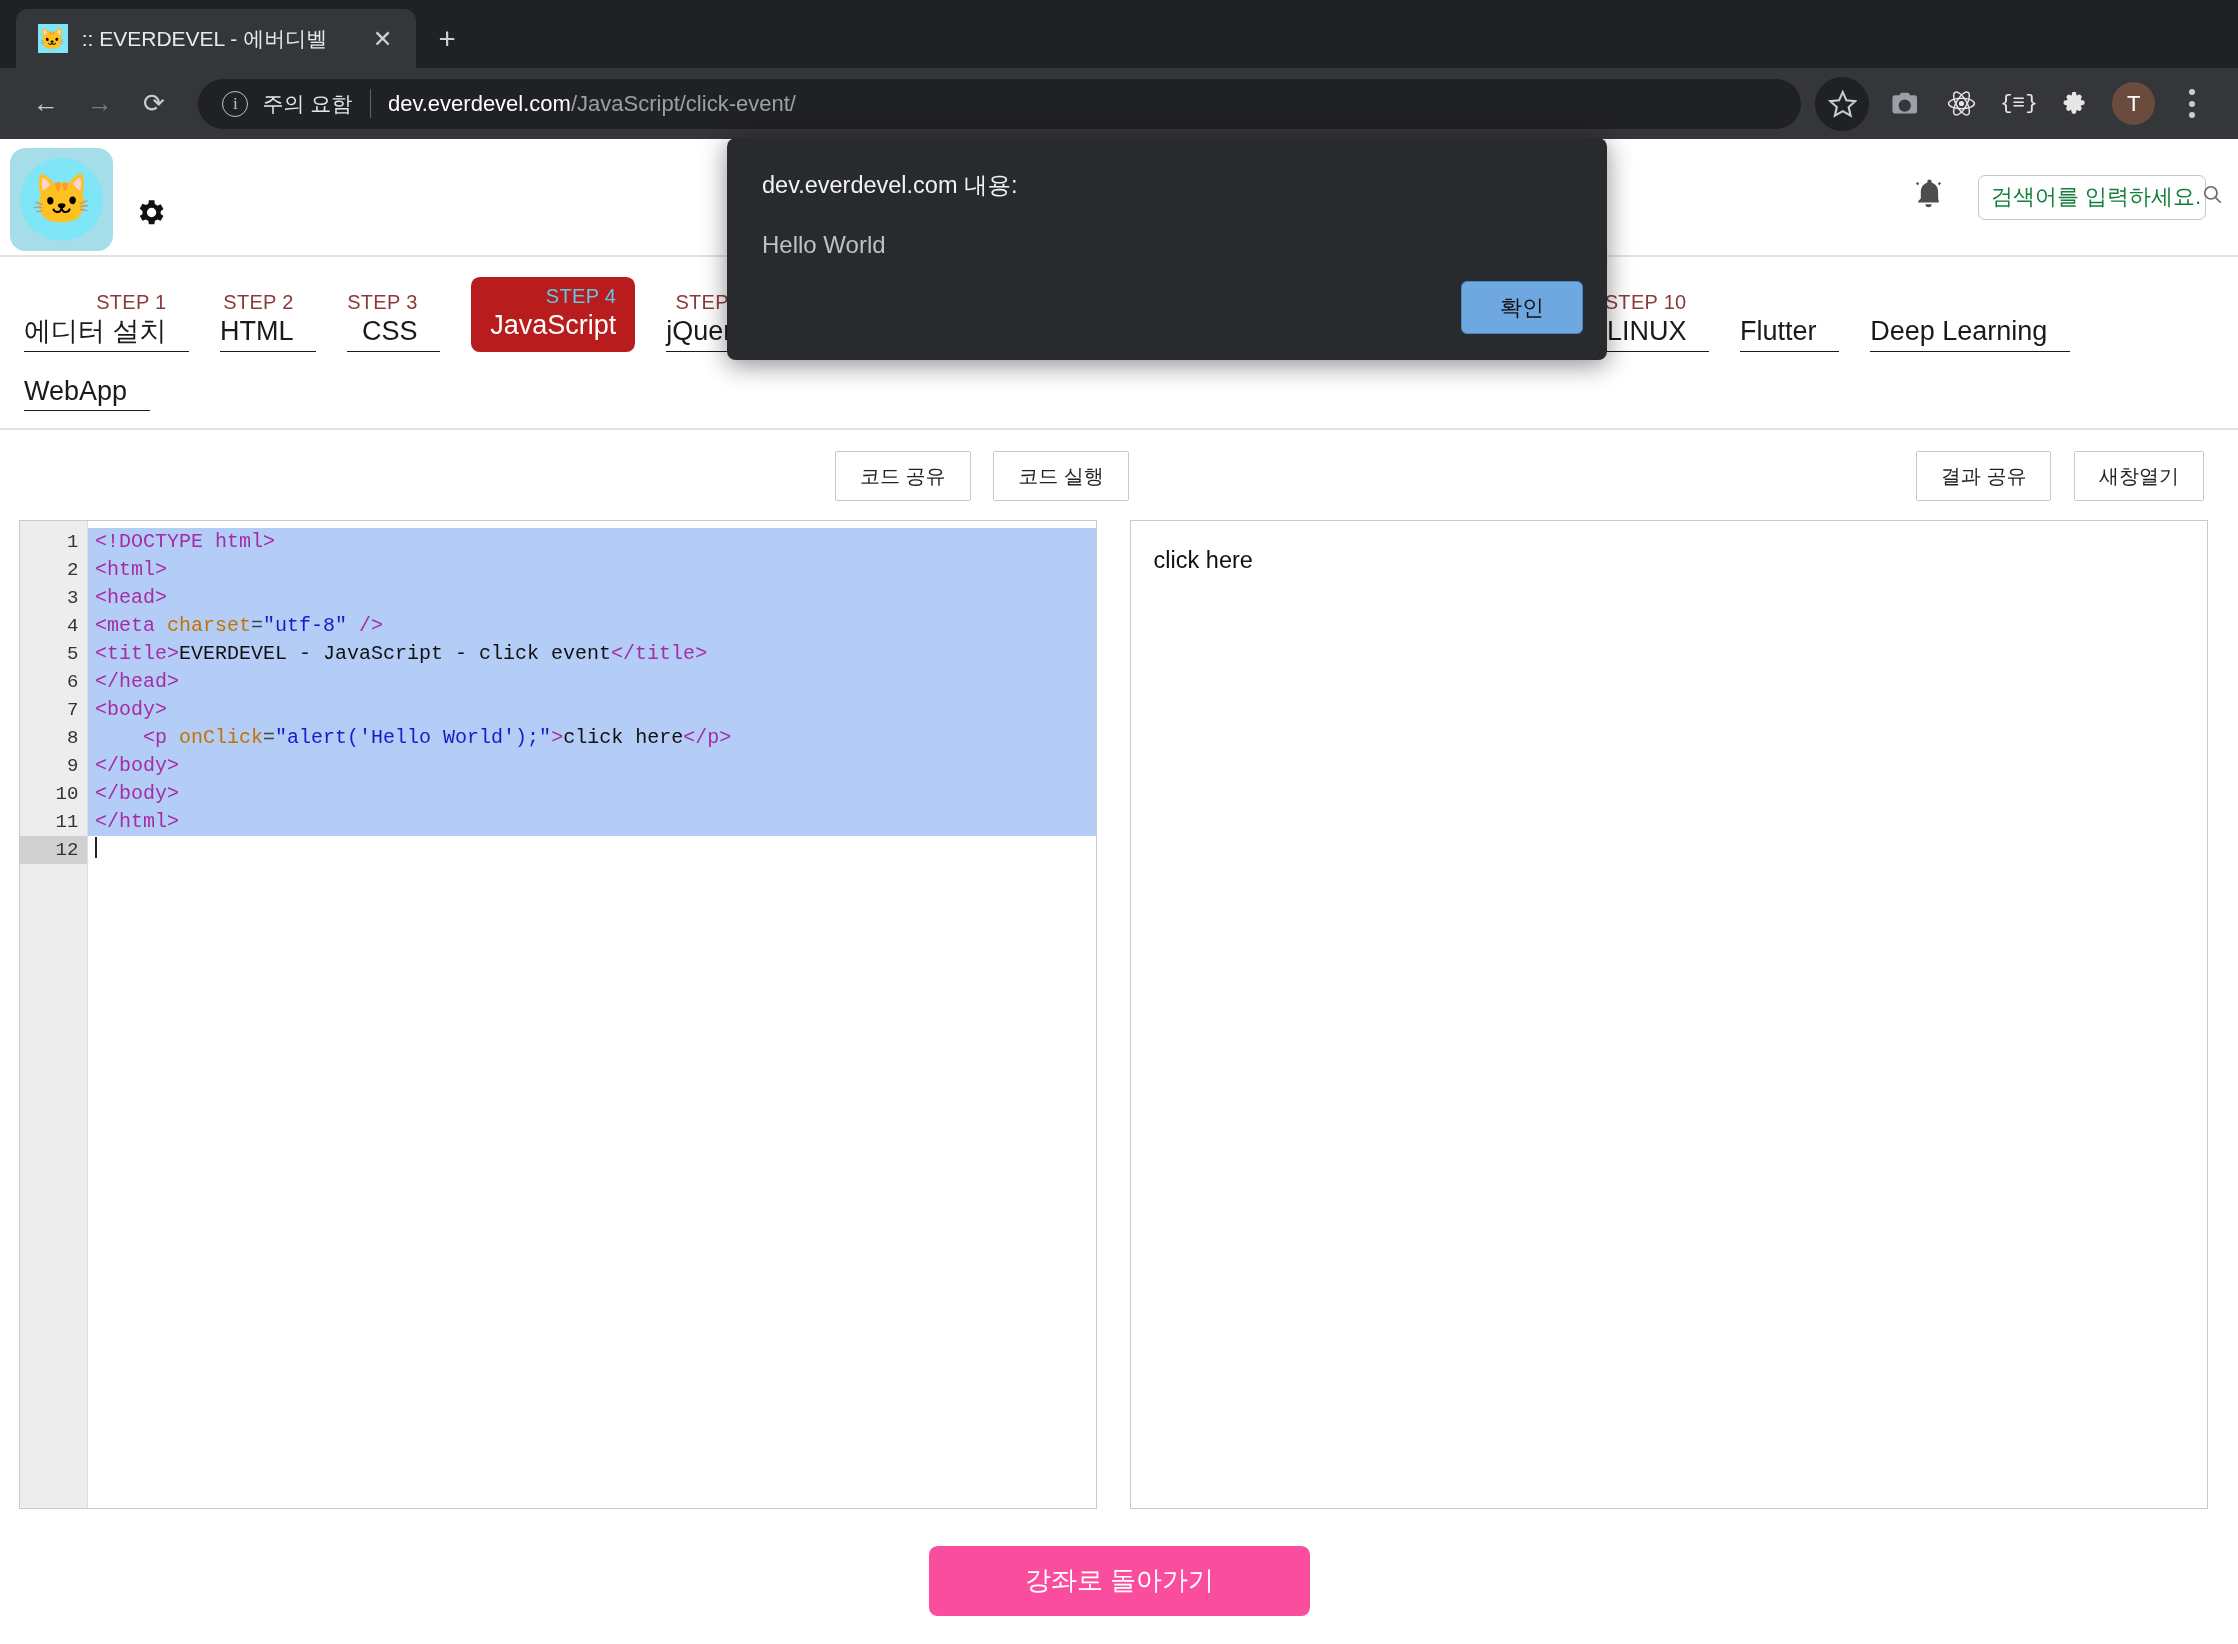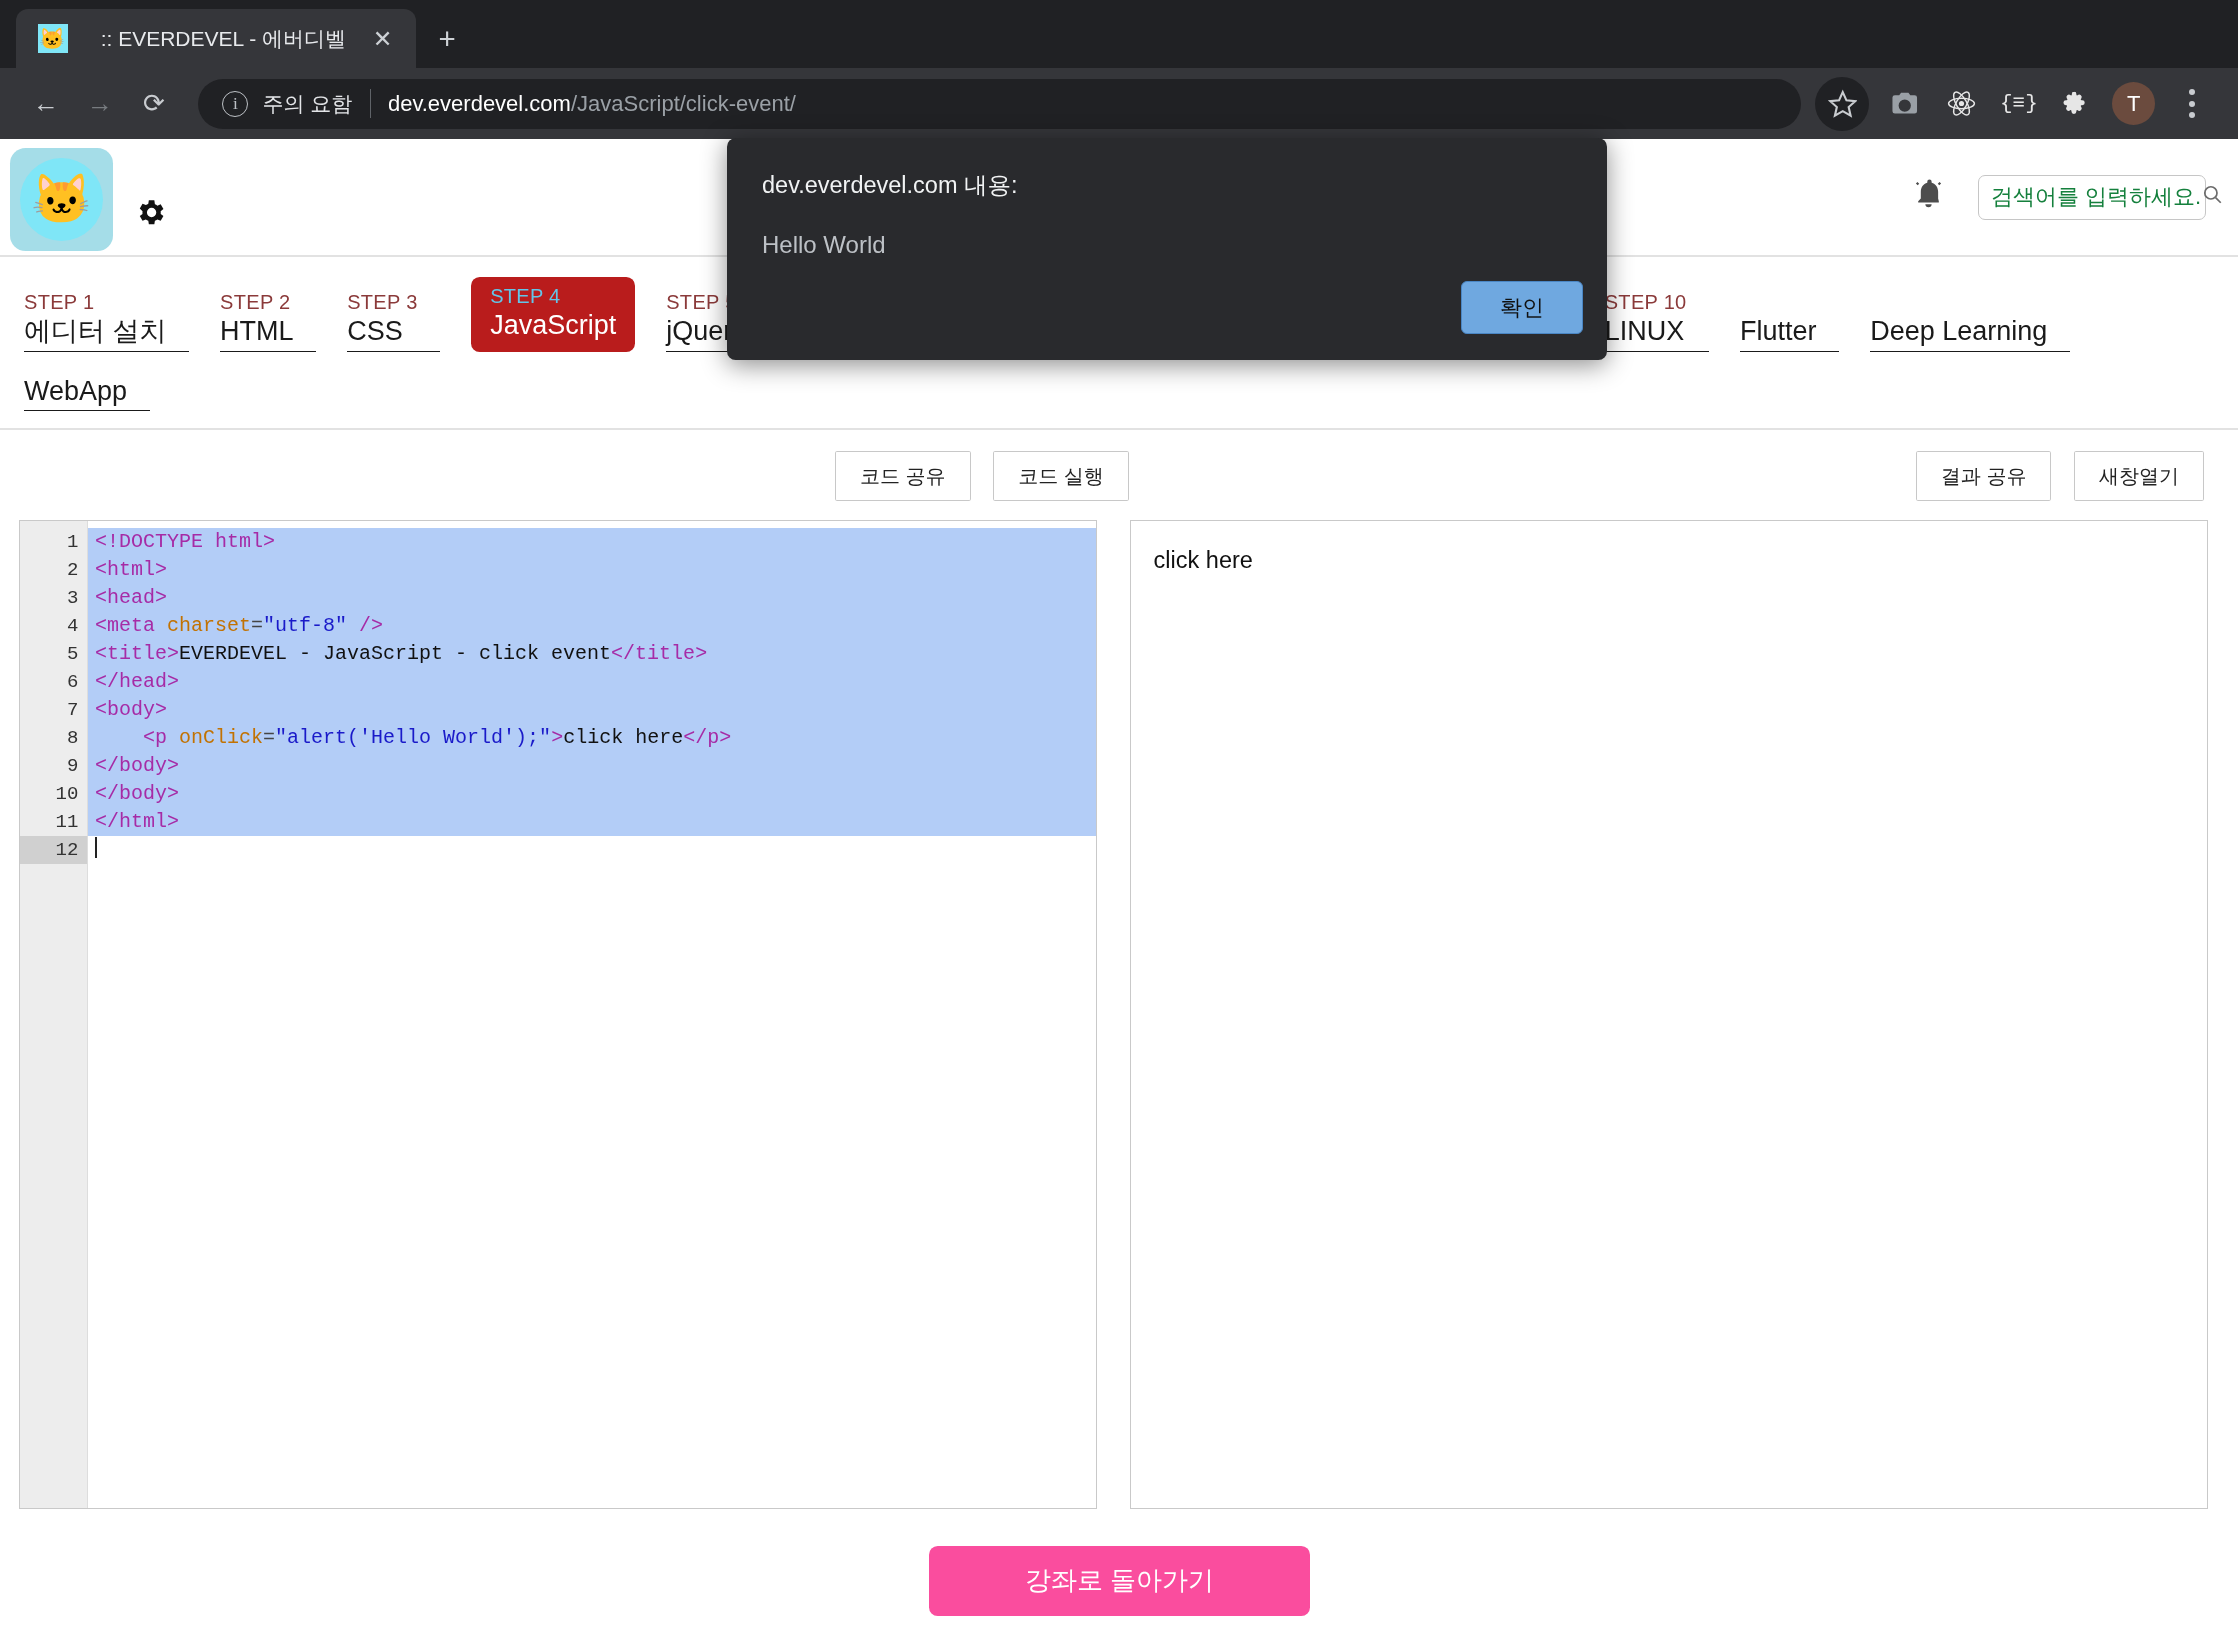--- a/index.html
+++ b/index.html
@@ -21,21 +21,21 @@
     border-radius: 12px 12px 0 0; display: flex; align-items: center;
     padding: 0 15.6px 0 22.6px; position: relative;
   }
   .tab-favicon {
     width: 29.5px; height: 29.5px; background: #7fe6f7;
     display: flex; align-items: center; justify-content: center;
     font-size: 21px; line-height: 1; flex: none;
   }
   .tab-title {
     color: #e8eaed; font-size: 21px; margin-left: 14px;
-    white-space: nowrap; overflow: hidden; flex: 1; text-align: center;
+    white-space: nowrap; overflow: hidden; flex: 1;
   }
   .tab-close {
     color: #cdd1d5; font-size: 23.5px; width: 35px; text-align: center;
     flex: none; font-family: "Liberation Sans", sans-serif;
   }
   .newtab {
     color: #cdd1d5; font-size: 29.5px; width: 63px; height: 59px;
     display: flex; align-items: center; justify-content: center;
     font-weight: 300;
   }
@@ -109,21 +109,21 @@
   .searchbox .ph { flex: 1; color: #15803d; font-size: 22px; white-space: nowrap; text-align: center; }
   .search-glass { color: #6b6b6b; font-size: 22.6px; }
 
   .menu-sep { height: 1.7px; background: #e2e2e2; }
 
   
   .navwrap { padding: 12px 0 0 0; }
   .navrow { display: flex; align-items: flex-end; flex-wrap: wrap; padding-left: 24px; }
   .navitem {
     margin: 8.7px 0 0 0; padding: 0 22.6px 0 0; position: relative;
-    display: flex; flex-direction: column; align-items: flex-start;
+    display: flex; flex-direction: column; align-items: flex-end;
     border-bottom: 1.7px solid #1a1a1a; margin-right: 31px; margin-bottom: 14px;
     padding-bottom: 1.7px;
   }
   .navitem .step { color: #8b3a3a; font-size: 20px; line-height: 1.25; letter-spacing: 0.3px; }
   .navitem .name { color: #1a1a1a; font-size: 27px; line-height: 1.25; white-space: nowrap; }
   .navitem.active {
     background: #b91c1c; border-radius: 8.7px; border-bottom: none;
     padding: 7px 19px 8.7px 19px; margin-bottom: 14px;
   }
   .navitem.active .step { color: #63c5e8; }

